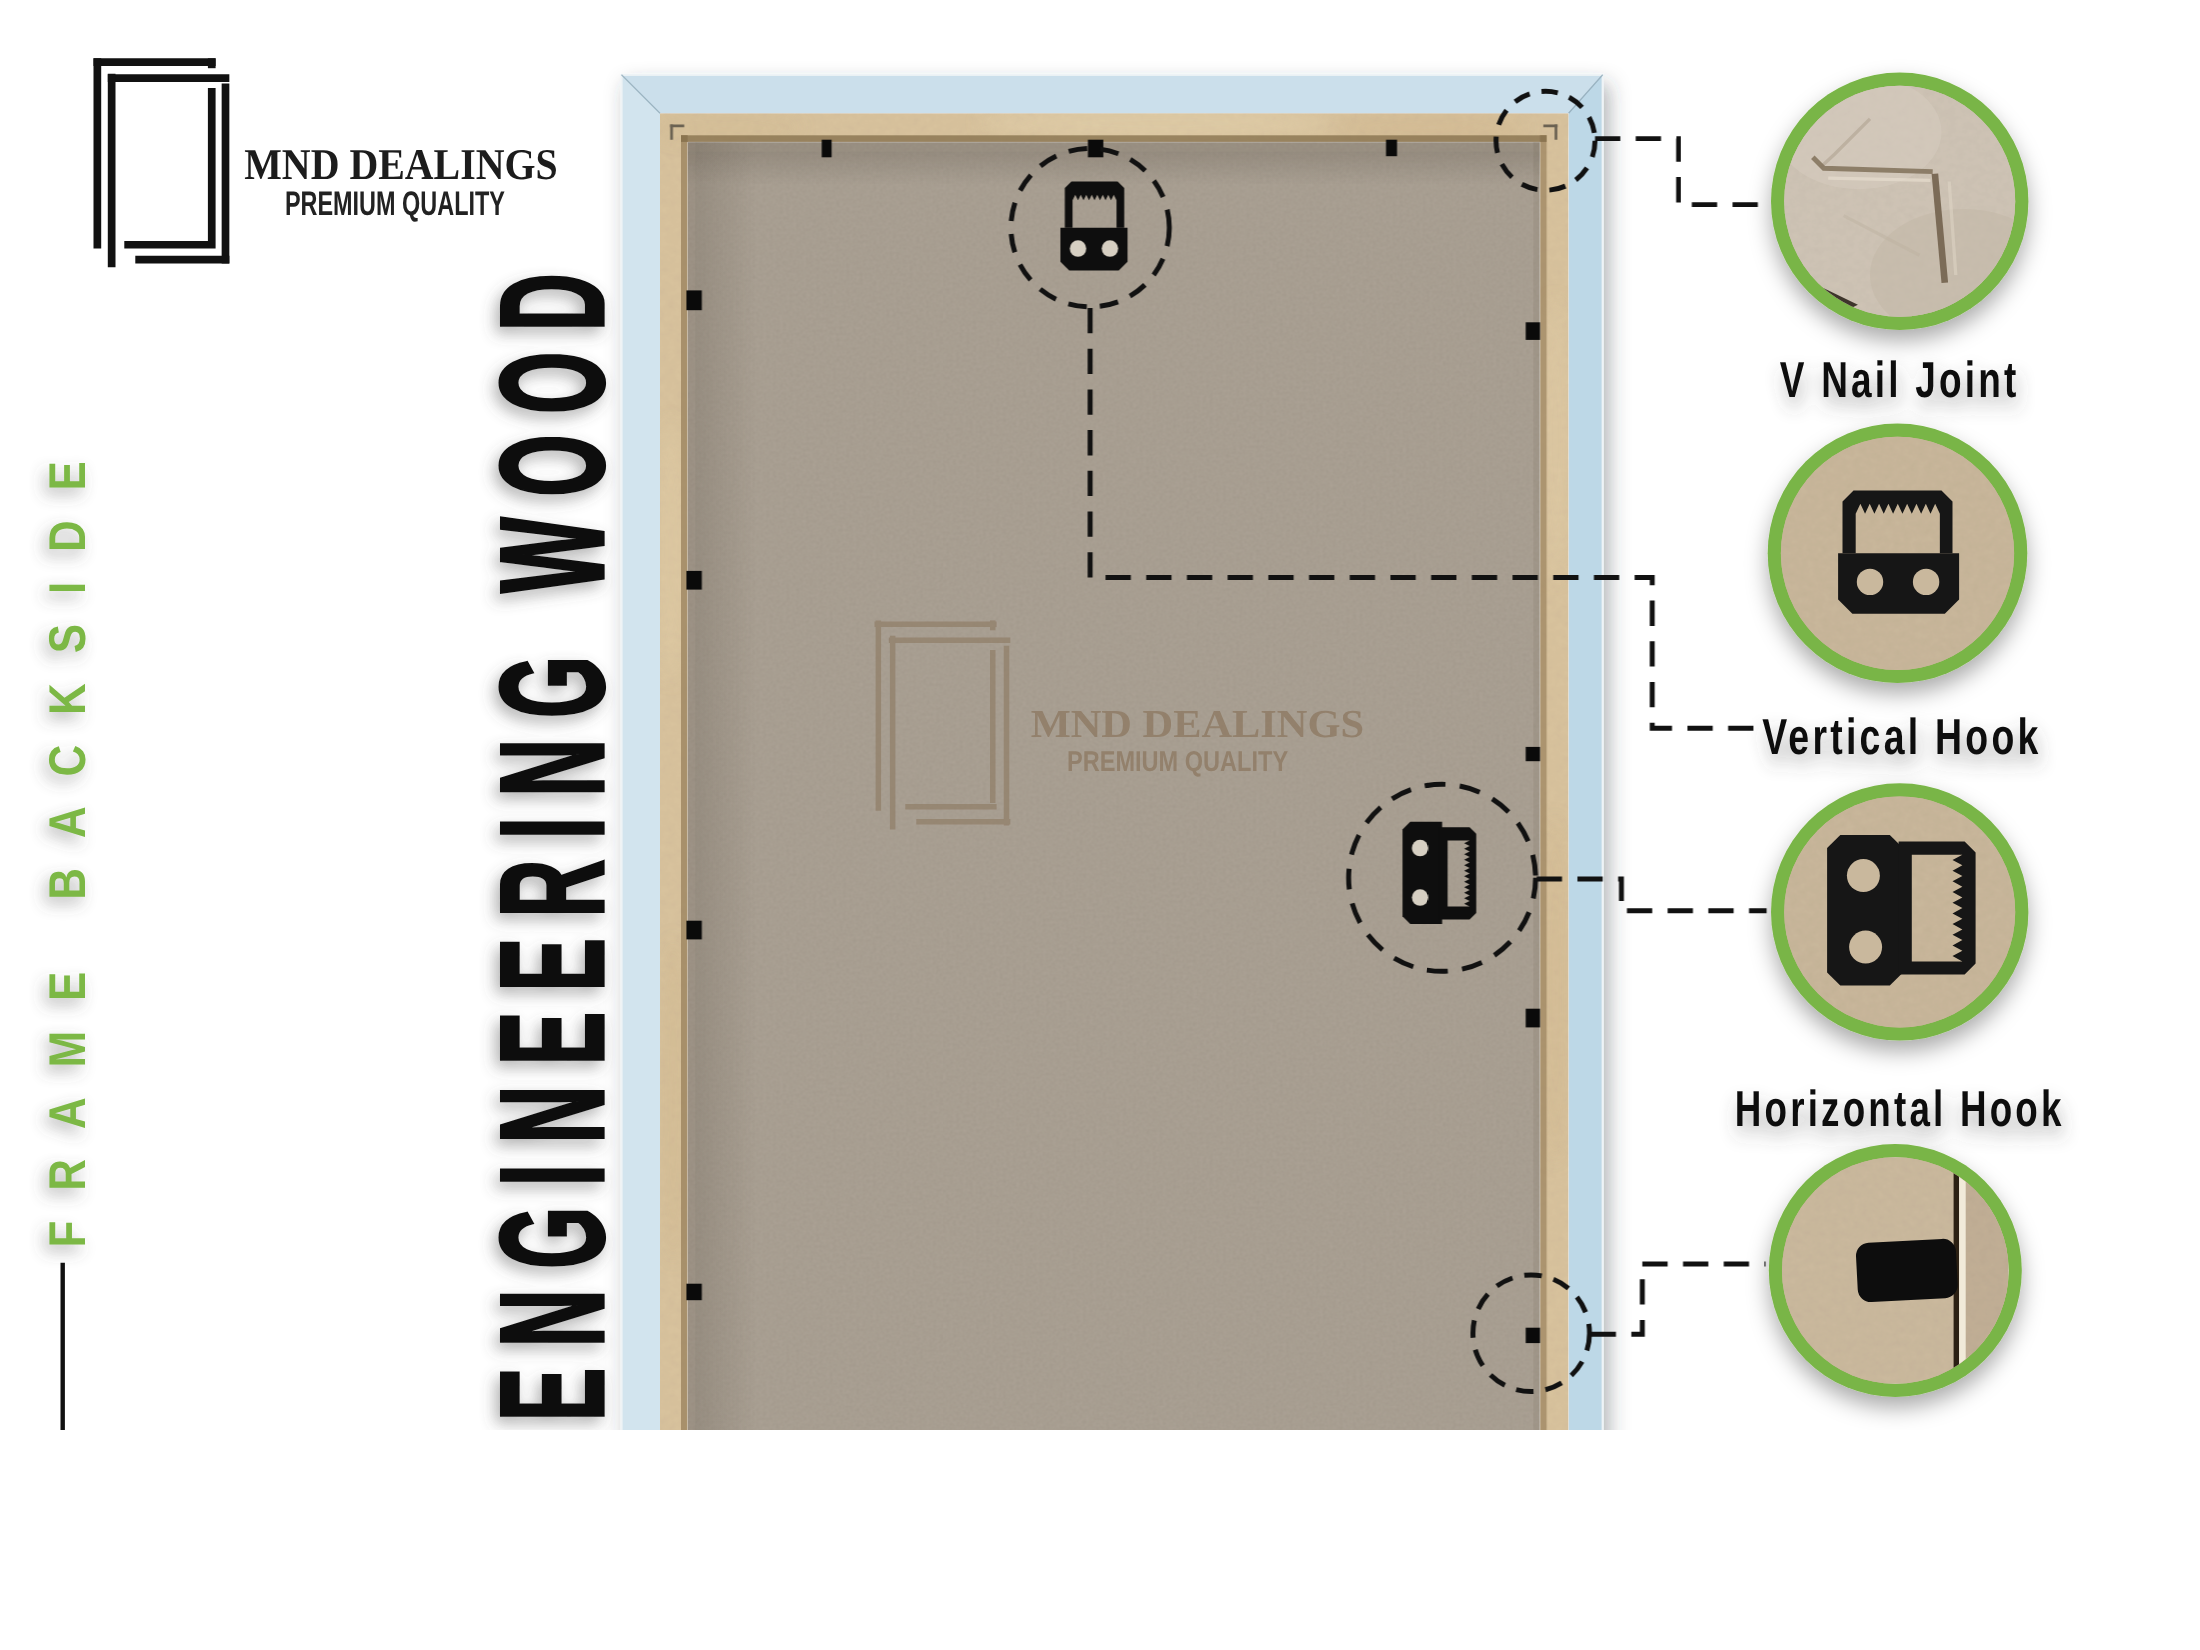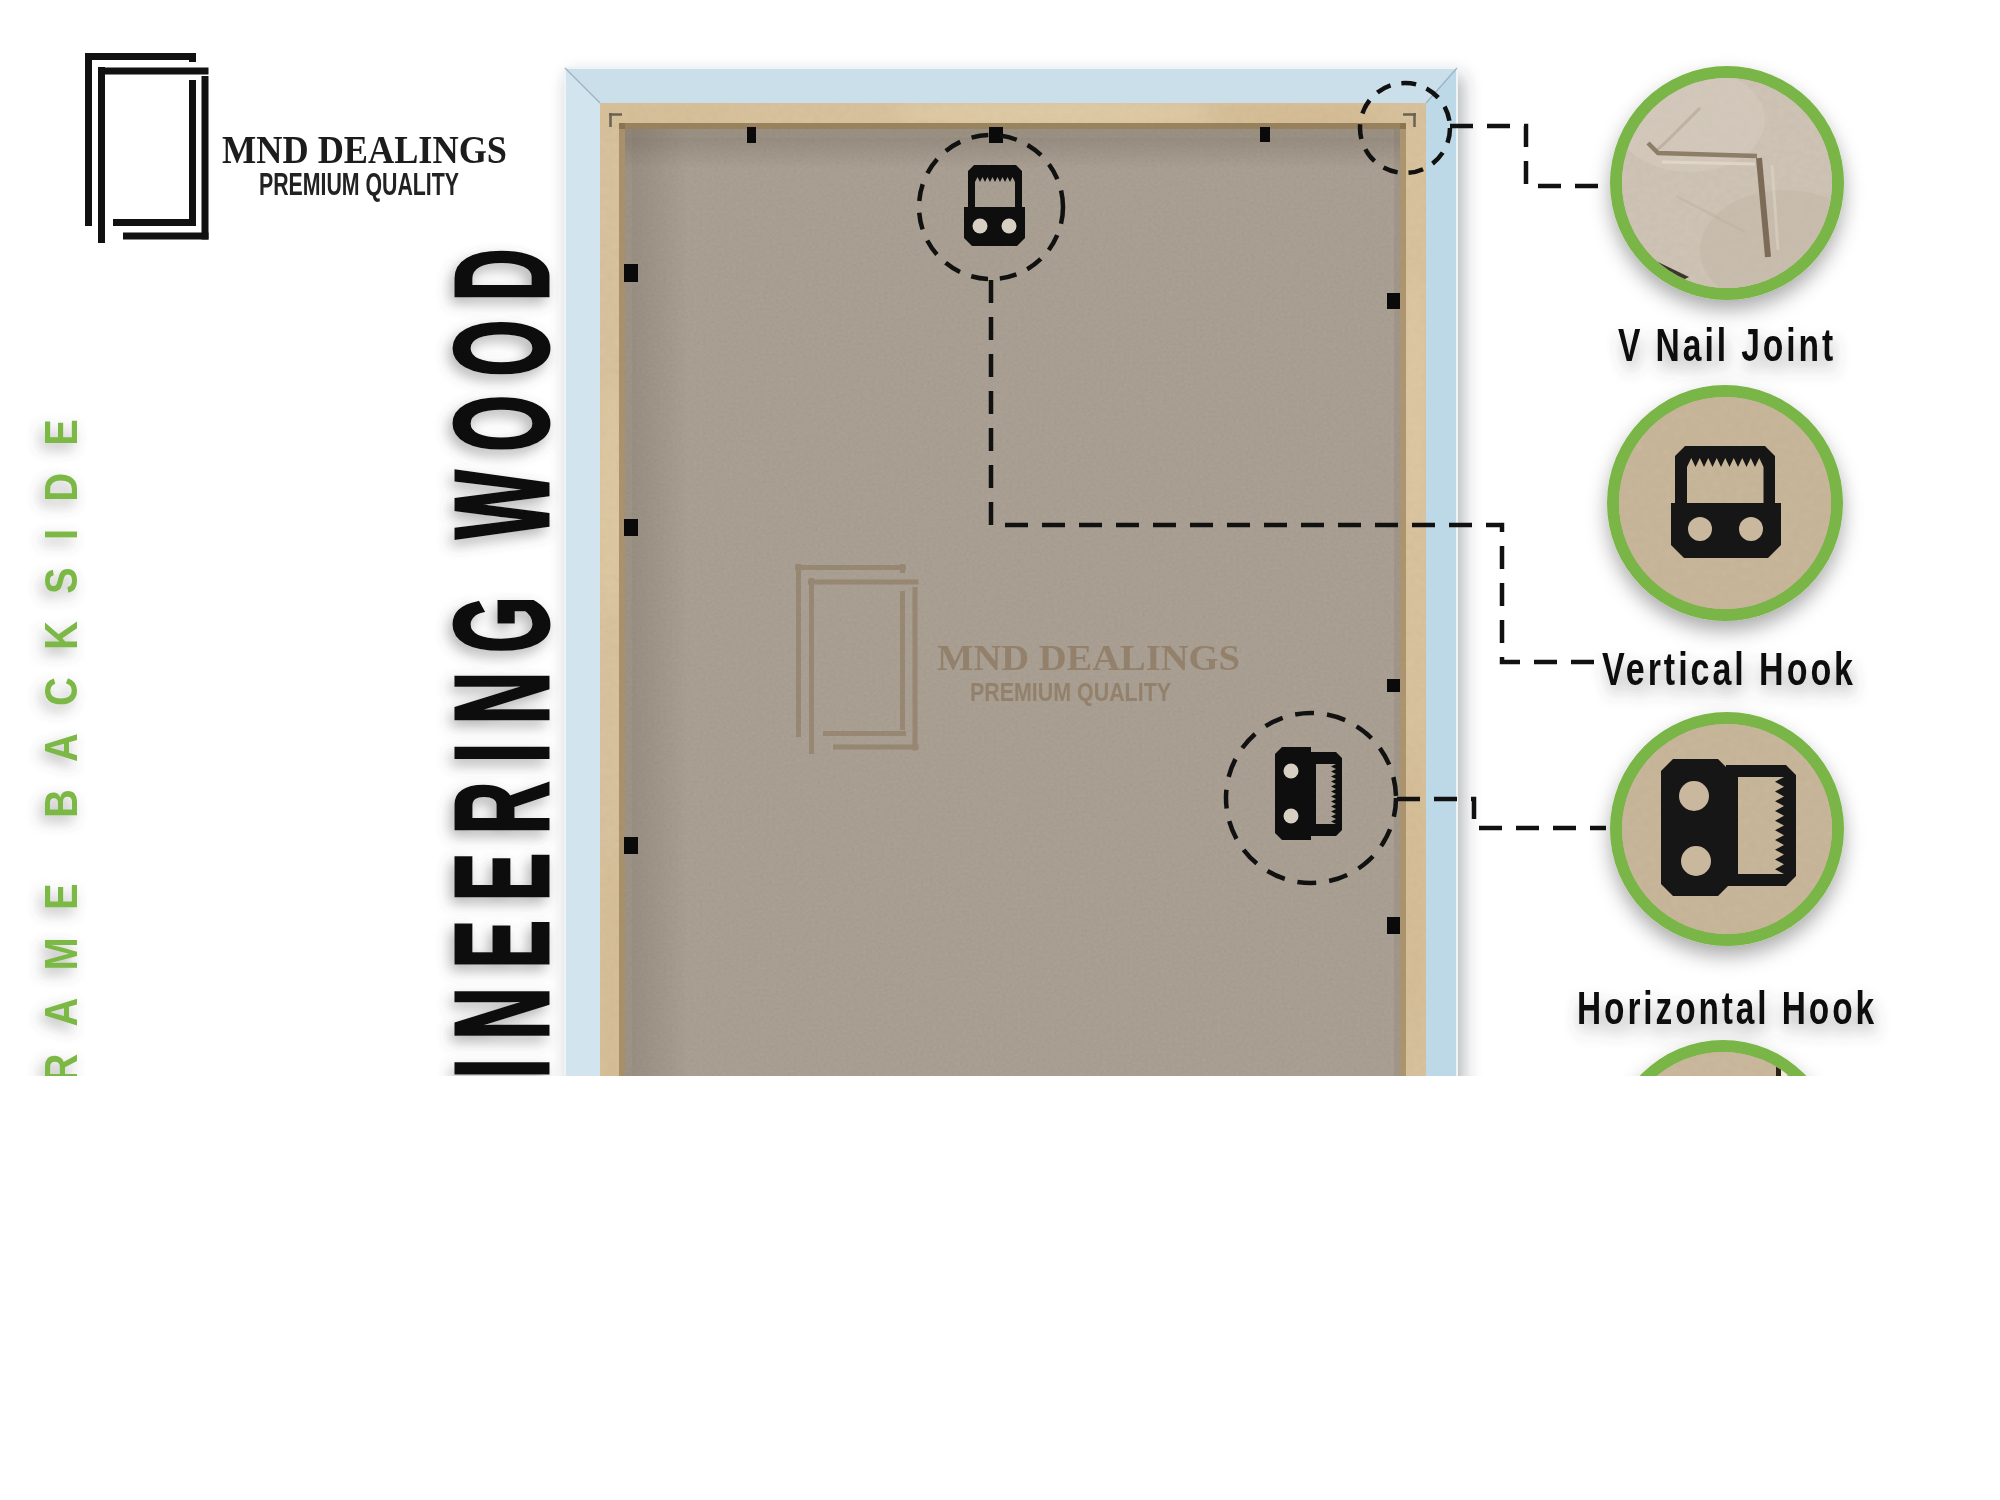--- a/index.html
+++ b/index.html
@@ -1,16 +1,16 @@
 <!DOCTYPE html>
 <html><head>
 <meta charset="utf-8">
 <style>
   html,body{margin:0;padding:0;background:#ffffff;}
-  #page{width:2000px;height:1076px;position:relative;overflow:hidden;background:#ffffff;
+  #page{width:2000px;height:1300px;position:relative;overflow:hidden;background:#ffffff;
         font-family:"Liberation Sans",sans-serif;}
   svg text{font-family:"Liberation Sans",sans-serif;}
 </style>
 </head>
 <body>
 <div id="page">
 <svg width="2000" height="1500" viewBox="0 0 2000 1500" xmlns="http://www.w3.org/2000/svg">
 <defs>
 
   <filter id="mdfTex" x="-2%" y="-2%" width="104%" height="104%">

